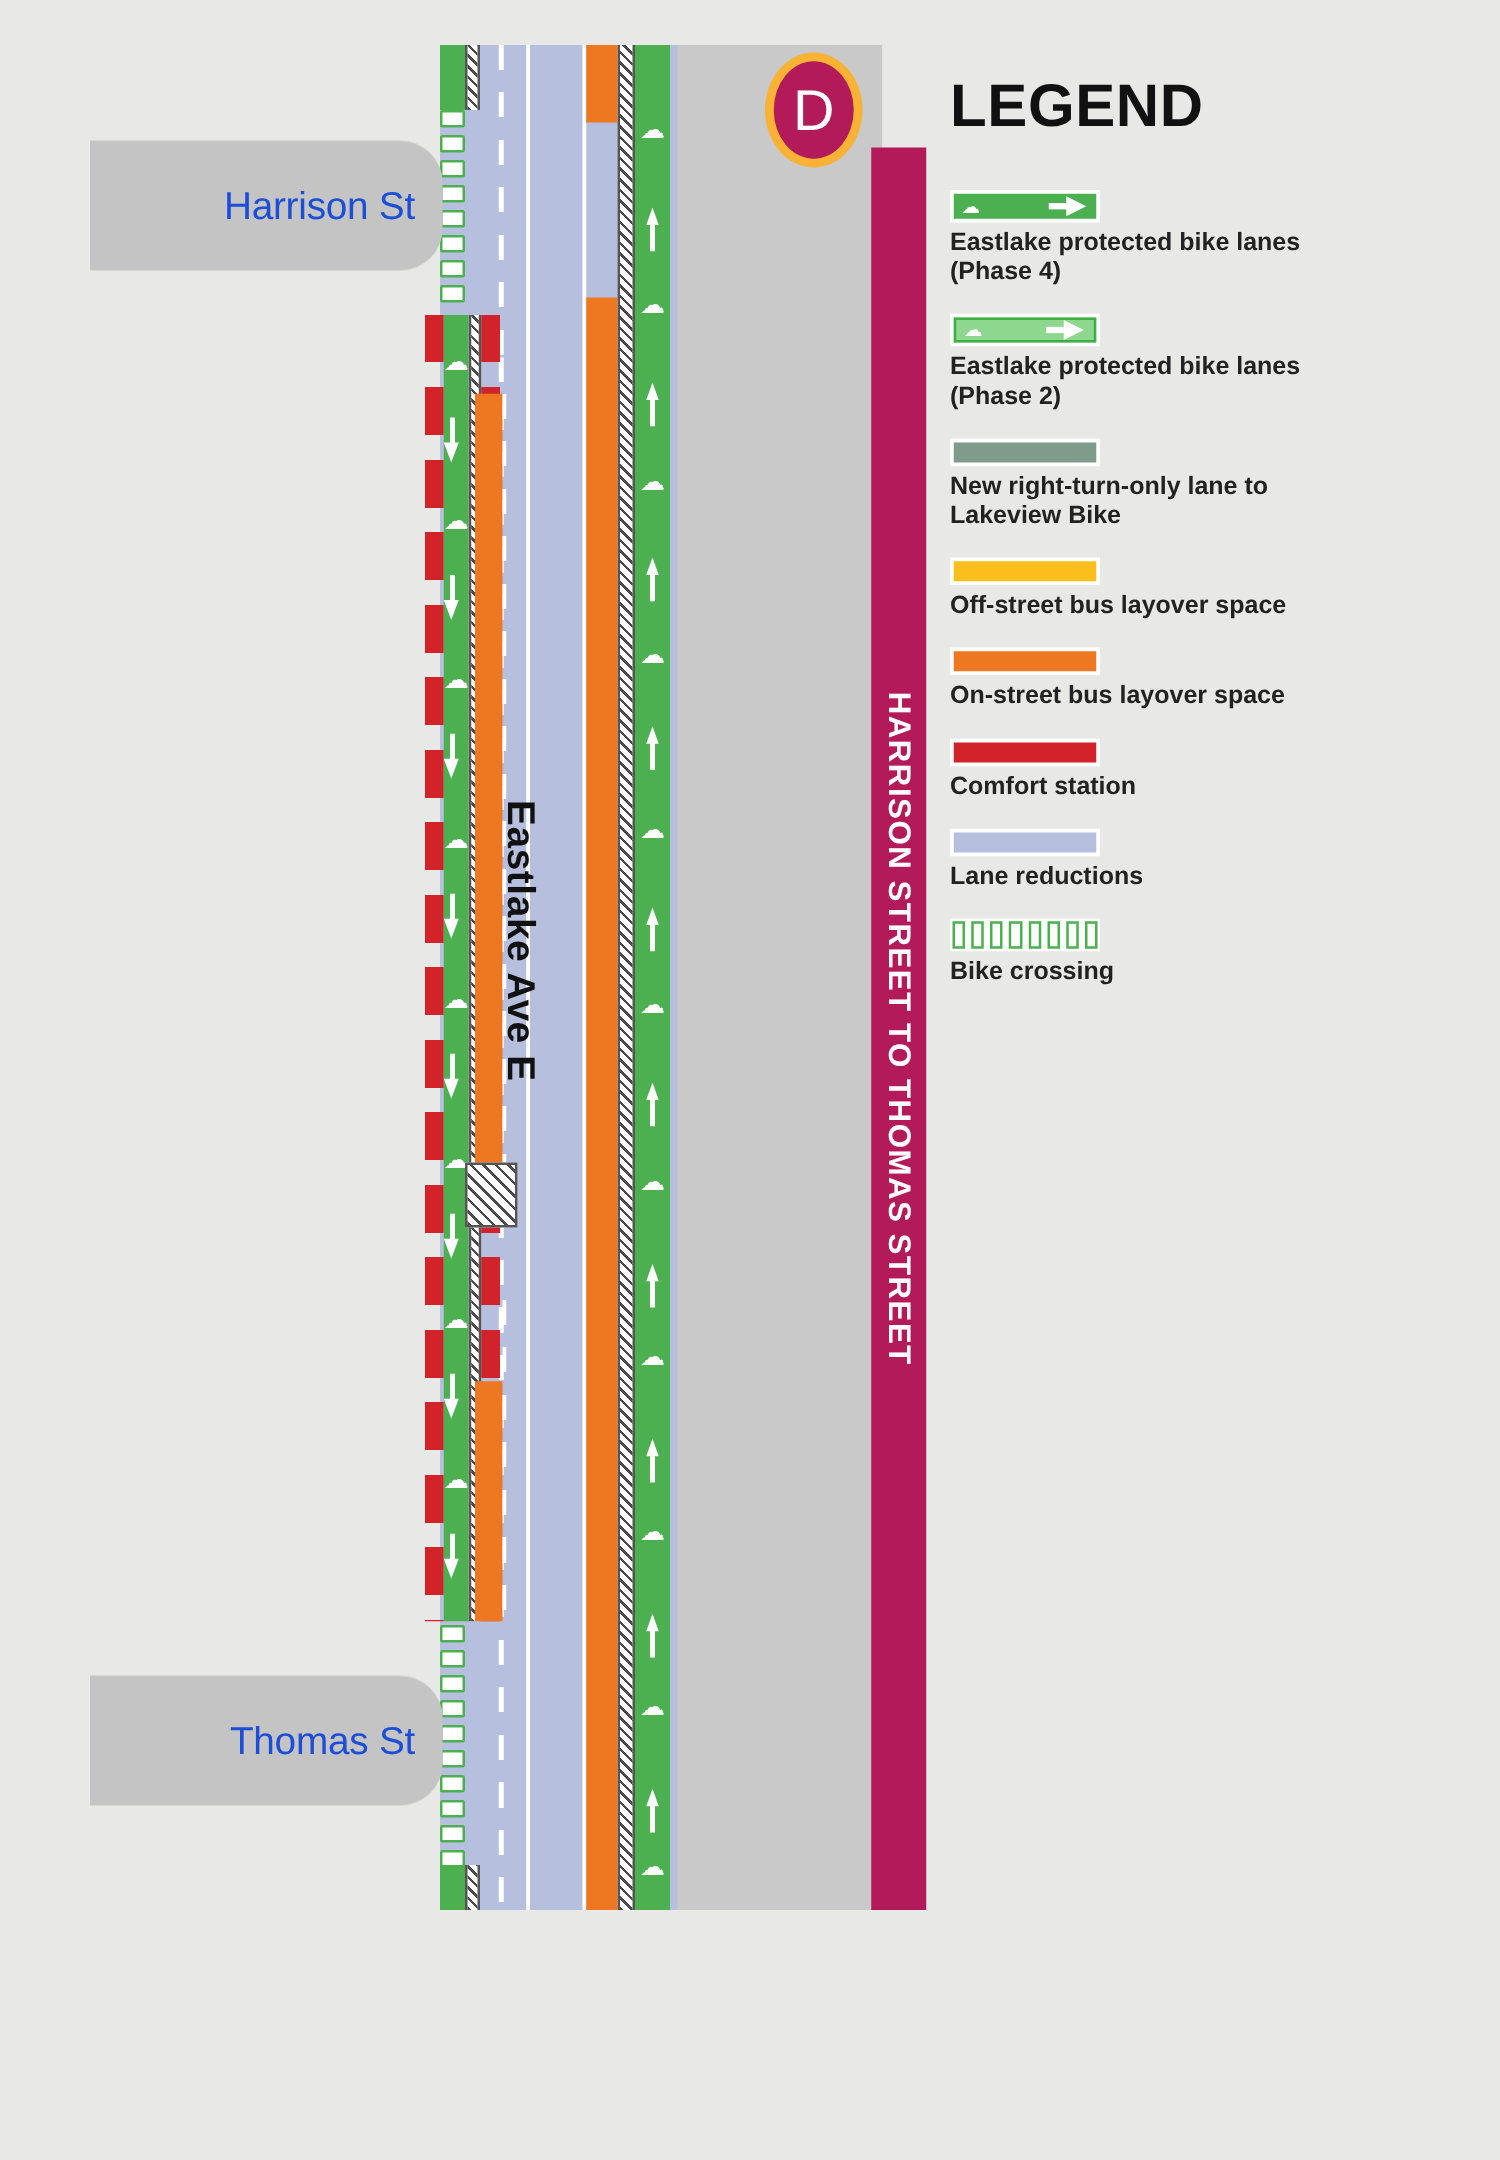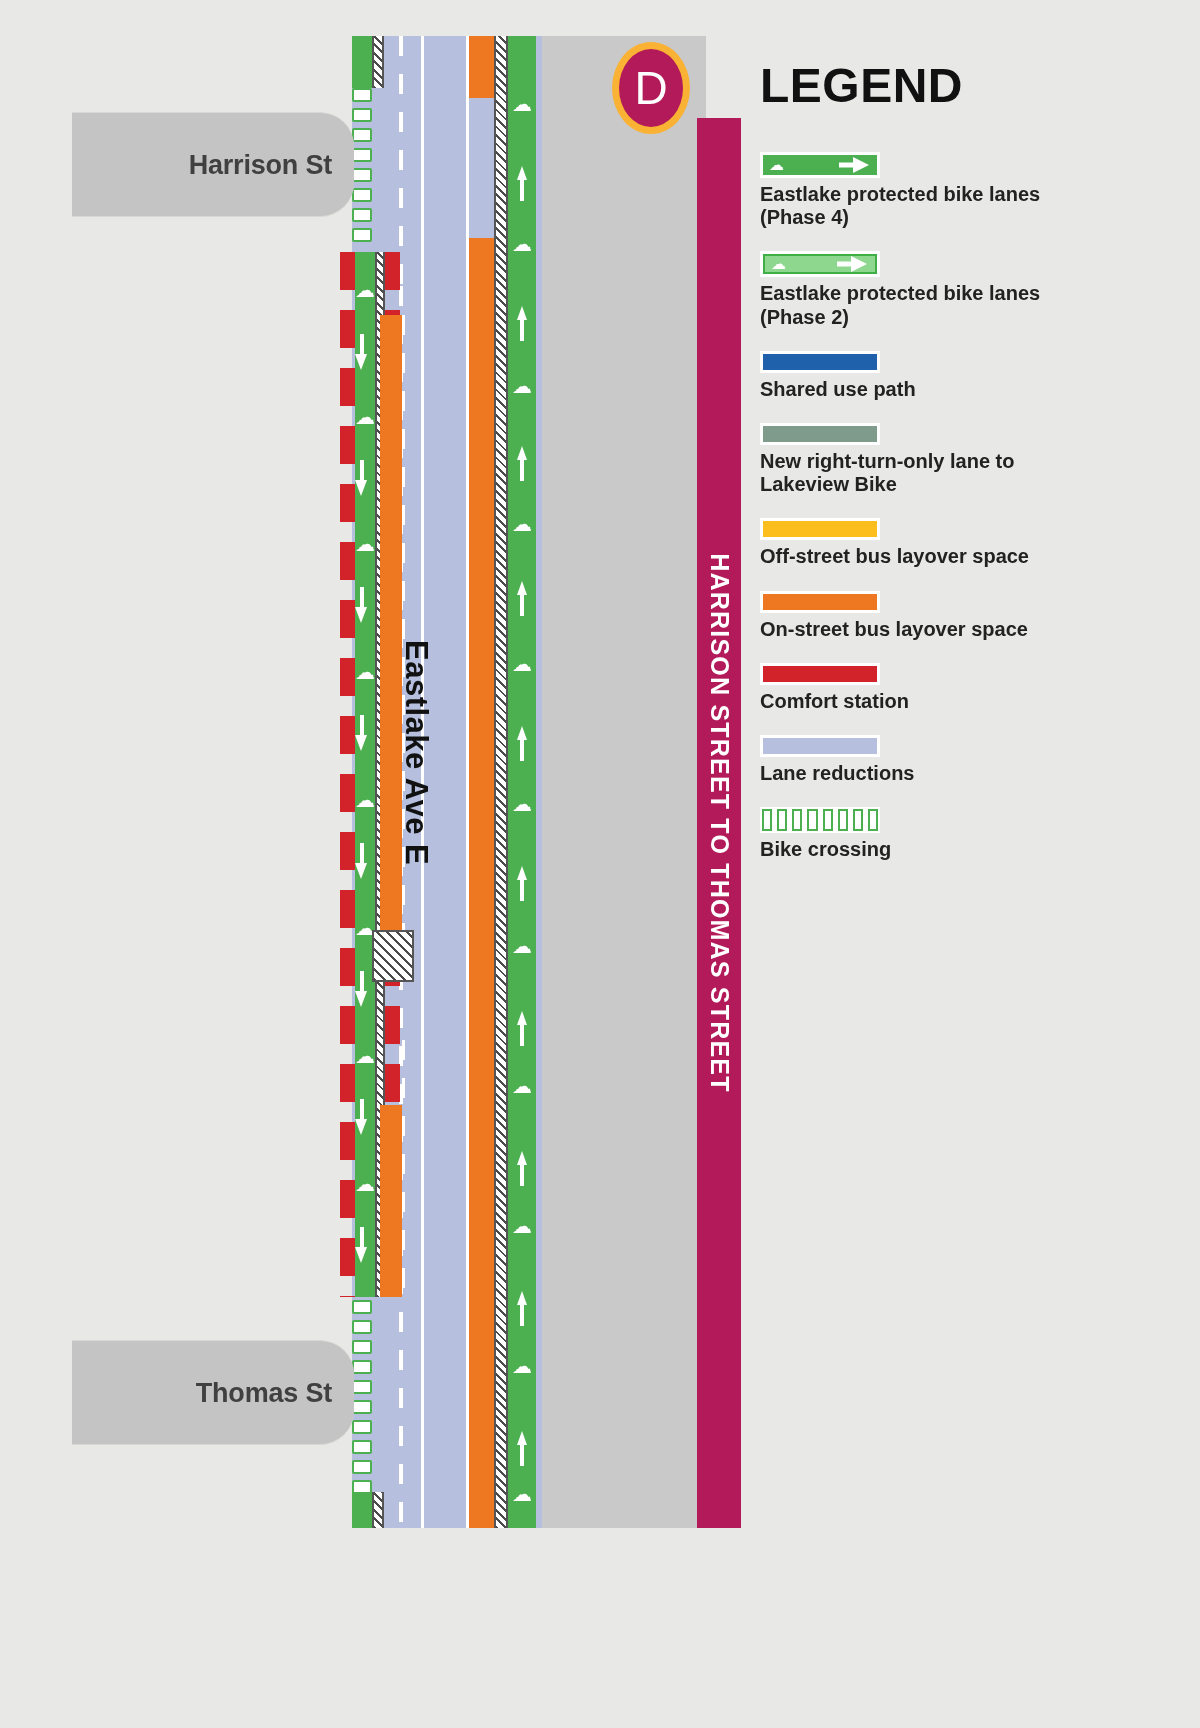--- a/index.html
+++ b/index.html
@@ -36,21 +36,21 @@
     background: #c9c9c9;
   }
 
   
   .xstreet {
     position: absolute; background: #c4c4c4;
     border-top: 1px solid #d8d8d6; border-bottom: 1px solid #d8d8d6;
   }
   .xstreet .lbl {
     position: absolute; right: 22px; top: 50%; transform: translateY(-50%);
-    font-size: 27px; font-weight: bold; color: #404040; white-space: nowrap;
+    font-size: 31px; font-weight: normal; color: #1d4ed8; white-space: nowrap;
     letter-spacing: -0.2px;
   }
   .xs-top { left: 72px; top: 112px; width: 282px; height: 105px;
     border-top-right-radius: 34px; border-bottom-right-radius: 34px; }
   .xs-bot { left: 72px; top: 1340px; width: 282px; height: 105px;
     border-top-right-radius: 34px; border-bottom-right-radius: 34px; text-align: right; }
 
   
   .blk { position: absolute; }
 
@@ -331,26 +331,20 @@
         <div class="swatch">
           <div class="sw-bike greenpale" style="border:2px solid #3fae46;">
             <span class="bk">☁</span>
             <span class="arstem"></span>
             <span class="ar"></span>
           </div>
         </div>
         <p>Eastlake protected bike lanes (Phase 2)</p>
       </div>
 
-      <div class="legitem">
-        <div class="swatch" style="height:22px;">
-          <div class="bluepath"></div>
-        </div>
-        <p>Shared use path</p>
-      </div>
 
       <div class="legitem">
         <div class="swatch" style="height:22px;">
           <div class="sage"></div>
         </div>
         <p>New right-turn-only lane to Lakeview Bike</p>
       </div>
 
       <div class="legitem">
         <div class="swatch" style="height:22px;">

